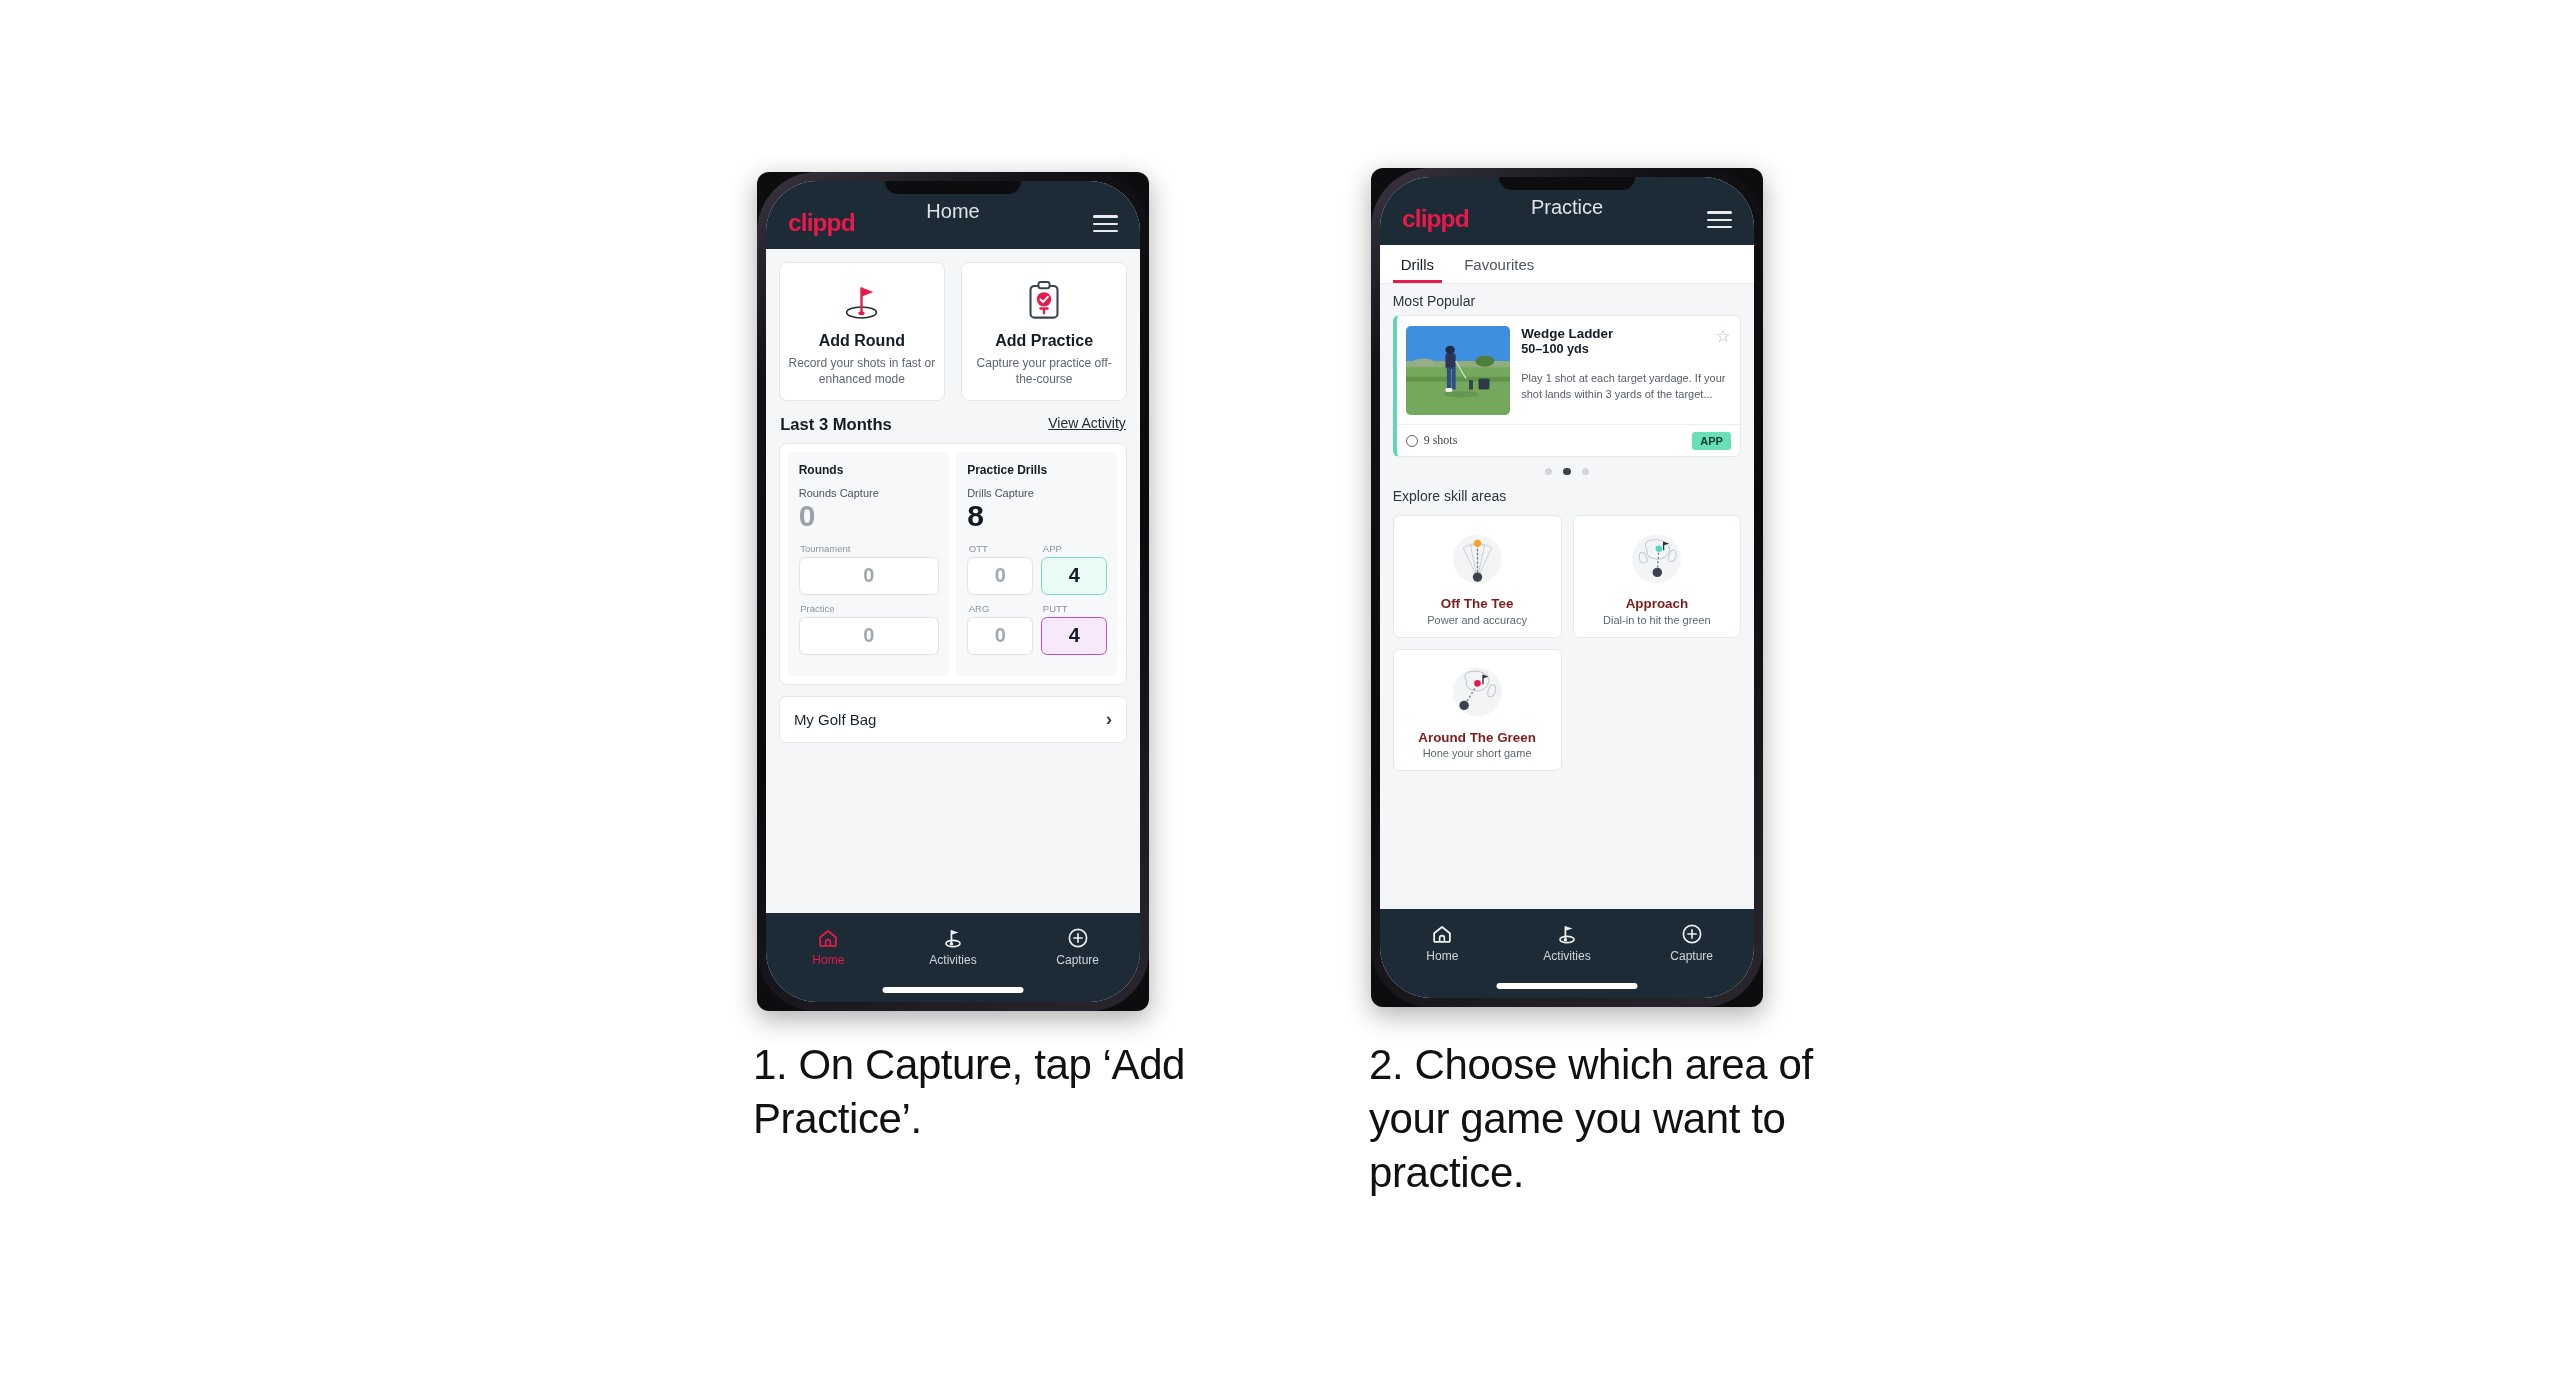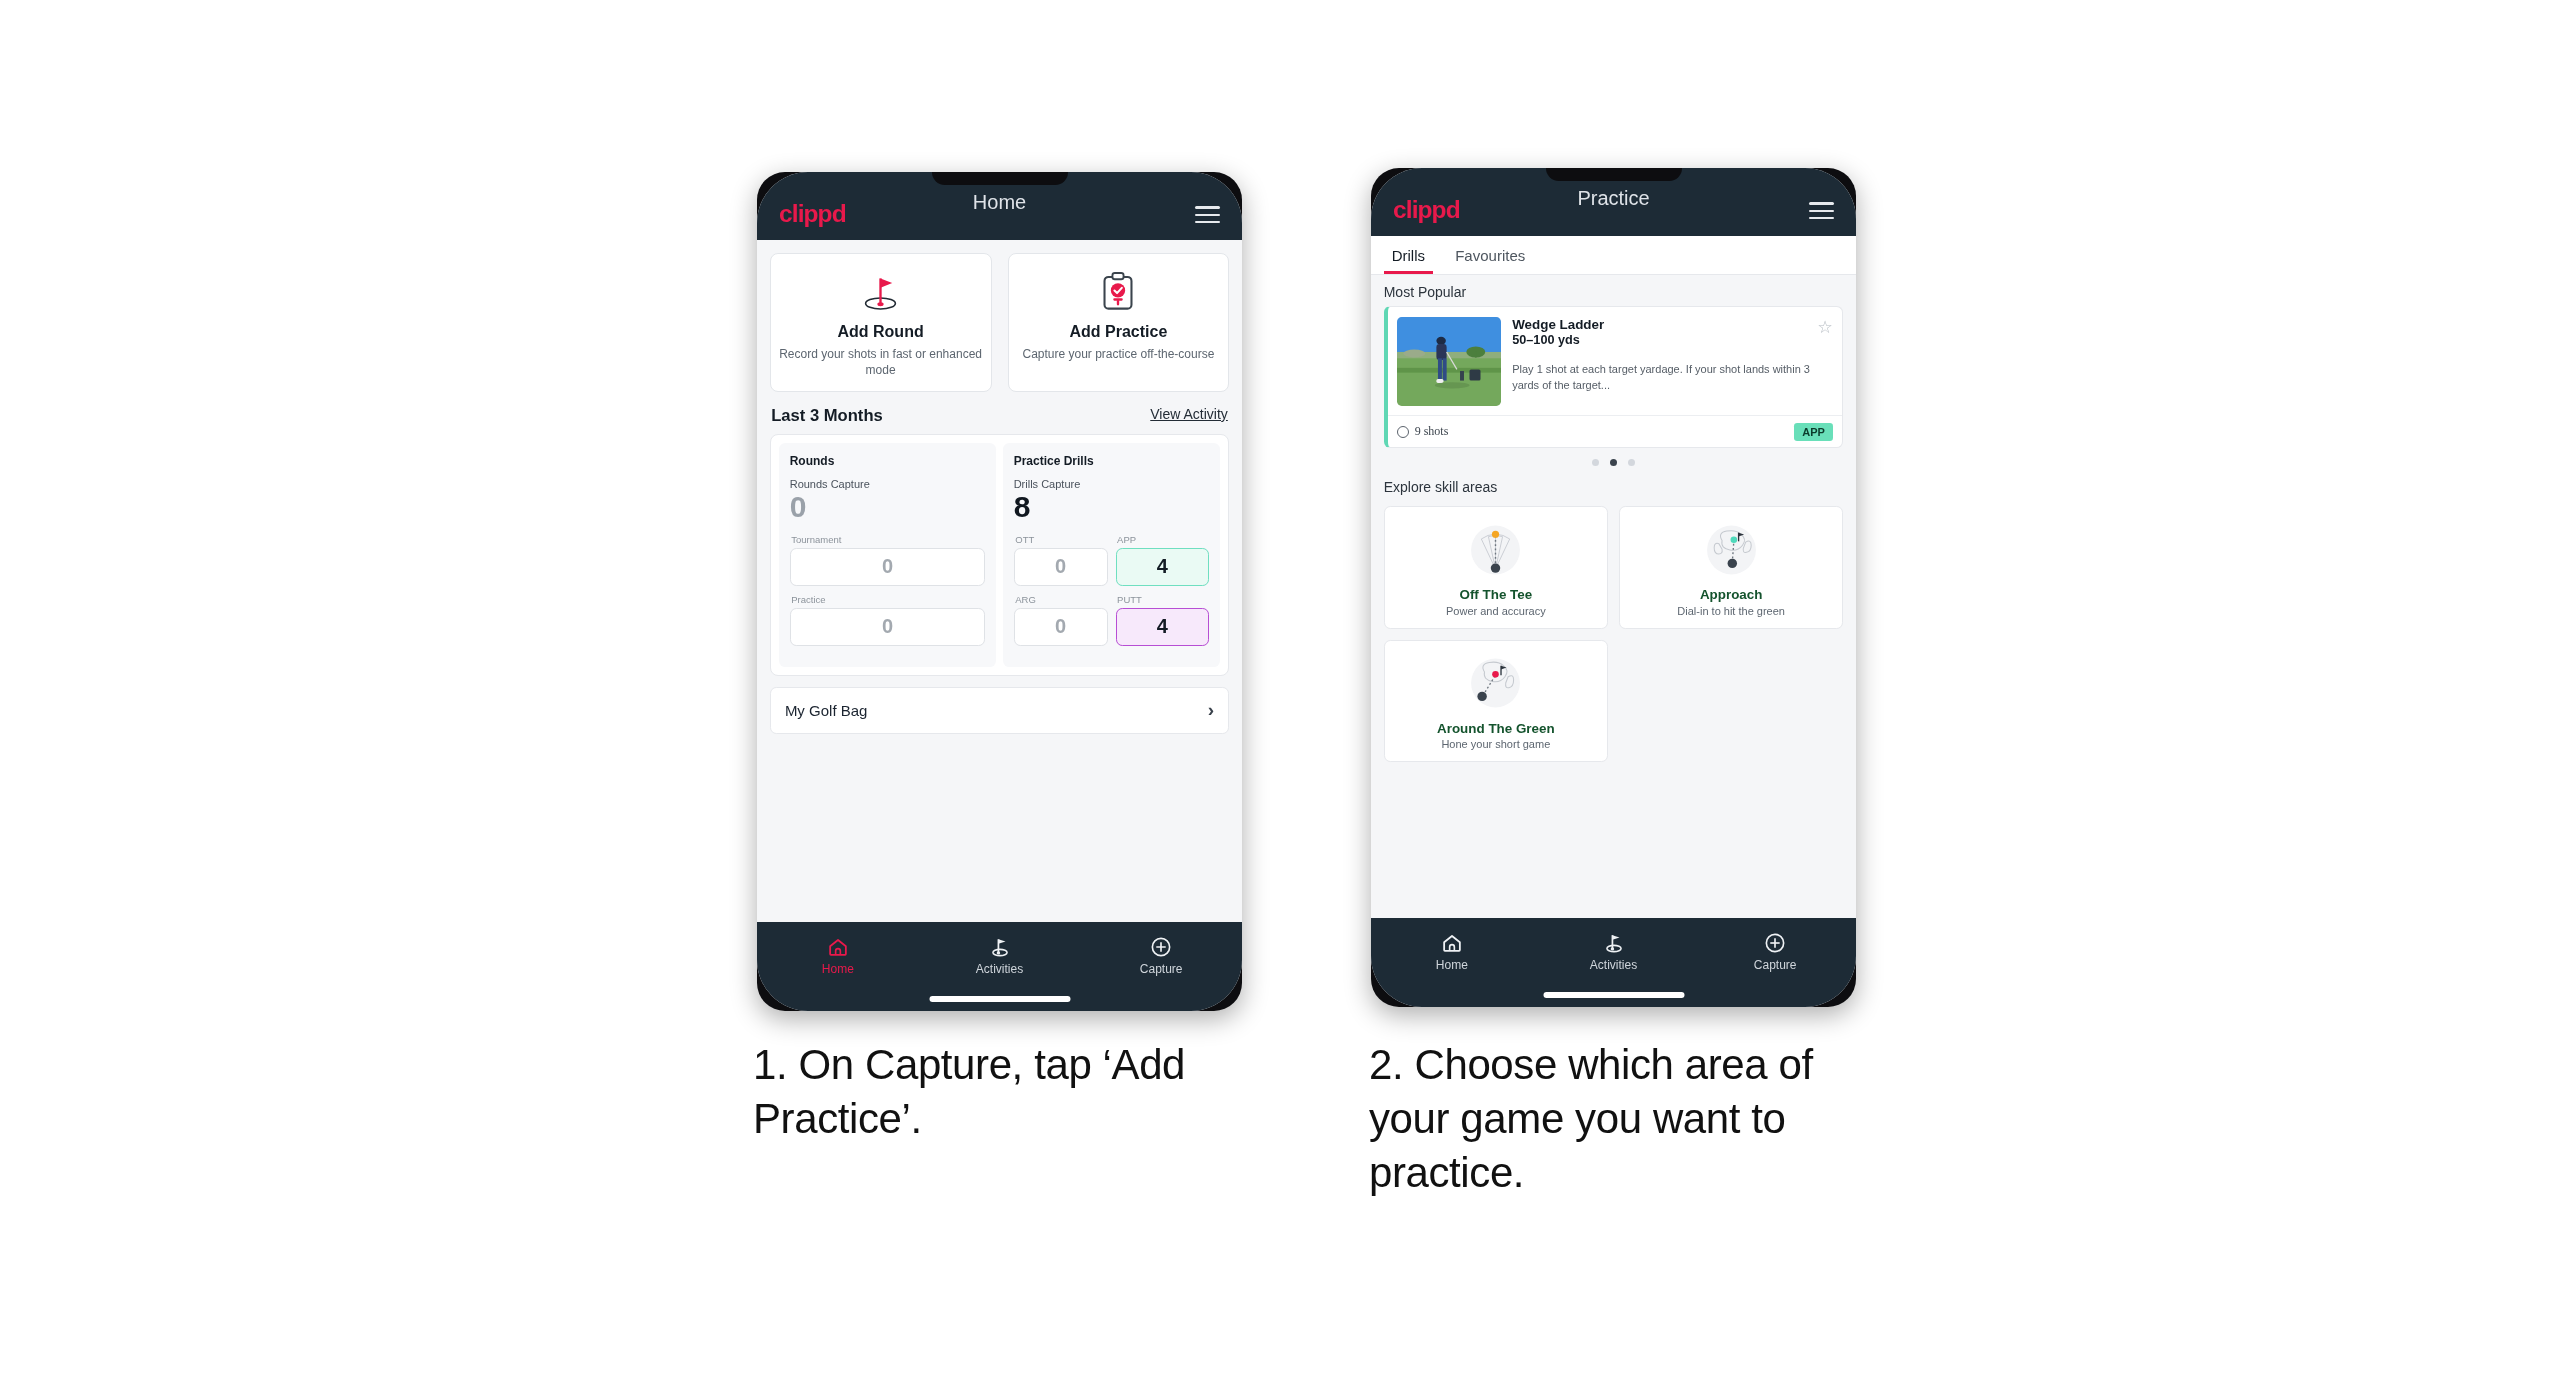--- a/index.html
+++ b/index.html
@@ -3,24 +3,24 @@
 <meta charset="utf-8">
 <style>
   * { margin:0; padding:0; box-sizing:border-box; }
   html,body { width:2576px; height:1386px; background:#ffffff; font-family:"Liberation Sans", sans-serif; }
 
   .stage { position:relative; width:2576px; height:1386px; background:#fff; overflow:hidden; }
 
   
   .phone {
     position:absolute;
-    width:485px; height:839px;
-    border-radius:28px;
+    width:392px; height:839px;
+    border-radius:12px;
     background:#0d0d10;
-    padding:0;
+    padding:9px;
     box-shadow:0 8px 27px rgba(0,0,0,.32);
   }
   .phone::before{ 
     content:"";
     position:absolute; inset:0;
     border-radius:60px;
     background:linear-gradient(145deg,#3a3440 0%, #121216 18%, #0a0a0d 55%, #2a2630 100%);
     z-index:0;
   }
   .screen{
@@ -143,21 +143,21 @@
   .dots{ display:flex; gap:11px; justify-content:center; padding:11px 0 3.2px; }
   .dot{ width:7.1px;height:7.1px;border-radius:50%; background:#d3d7dd; }
   .dot.on{ background:#3a434d; }
 
   .grid{ display:grid; grid-template-columns:1fr 1fr; gap:11px; padding:4.7px 12.7px 0; }
   .skill{
     background:#fff; border:0.8px solid #e6e8ec; border-radius:6.3px;
     padding:9.5px 6.3px 11px; text-align:center;
   }
   .skill-ico{ height:66px; display:flex; align-items:center; justify-content:center; margin-bottom:4.7px; }
-  .skill-t{ font-size:13.4px; font-weight:700; color:#14532d; }
+  .skill-t{ font-size:13.4px; font-weight:700; color:#7f1d1d; }
   .skill-s{ font-size:11px; color:#5d6670; margin-top:2.4px; }
 
   
   .botnav{
     flex:0 0 auto; background:#1d2b36; height:89px;
     display:flex; align-items:flex-start; padding-top:11px; position:relative;
   }
   .nav-item{ flex:1; text-align:center; }
   .nav-ico{ height:27px; display:flex; align-items:center; justify-content:center; }
   .nav-lb{ font-size:12px; color:#cfd5db; margin-top:2.4px; }

